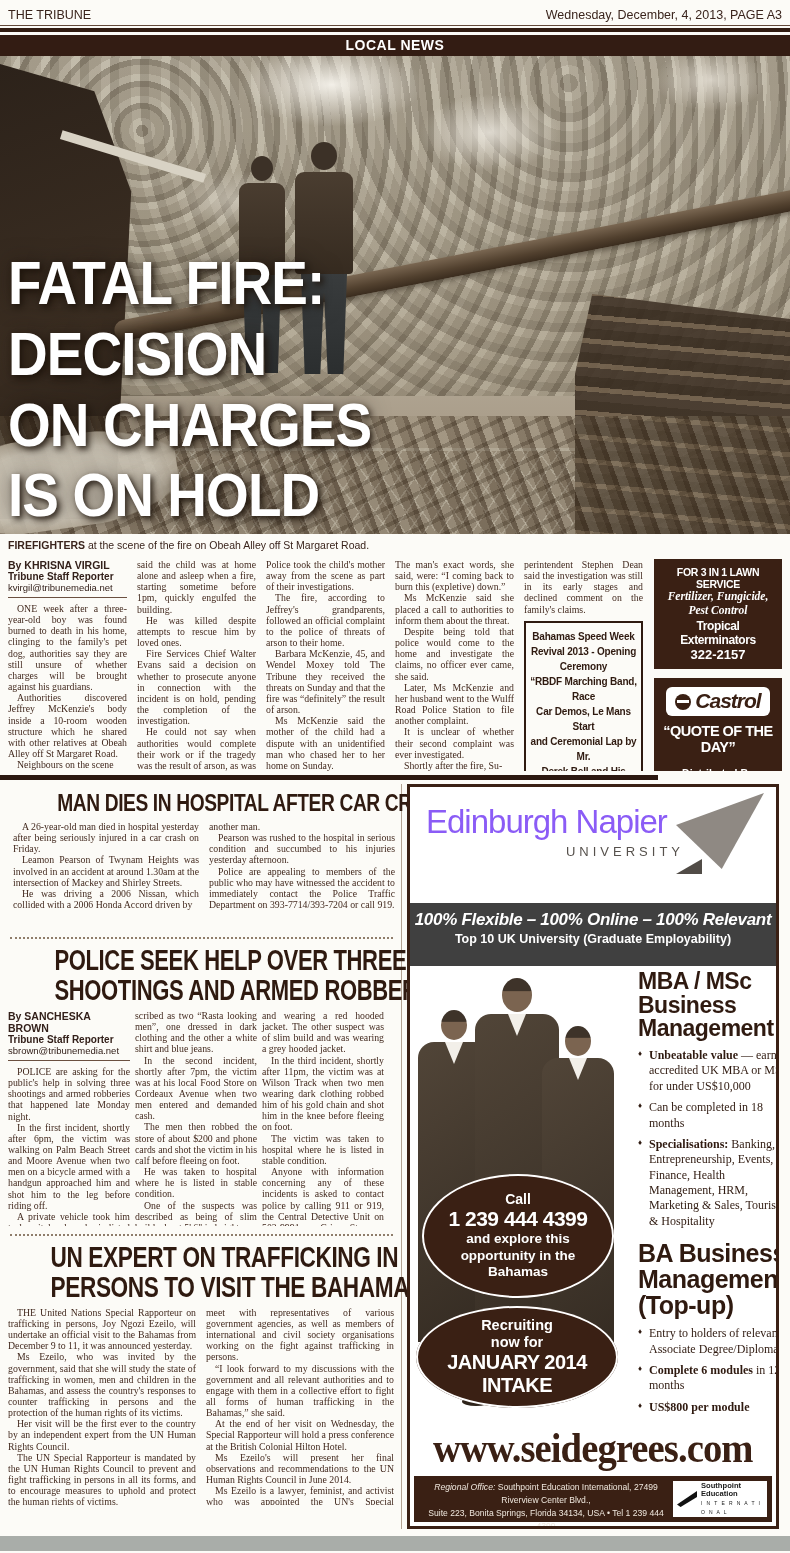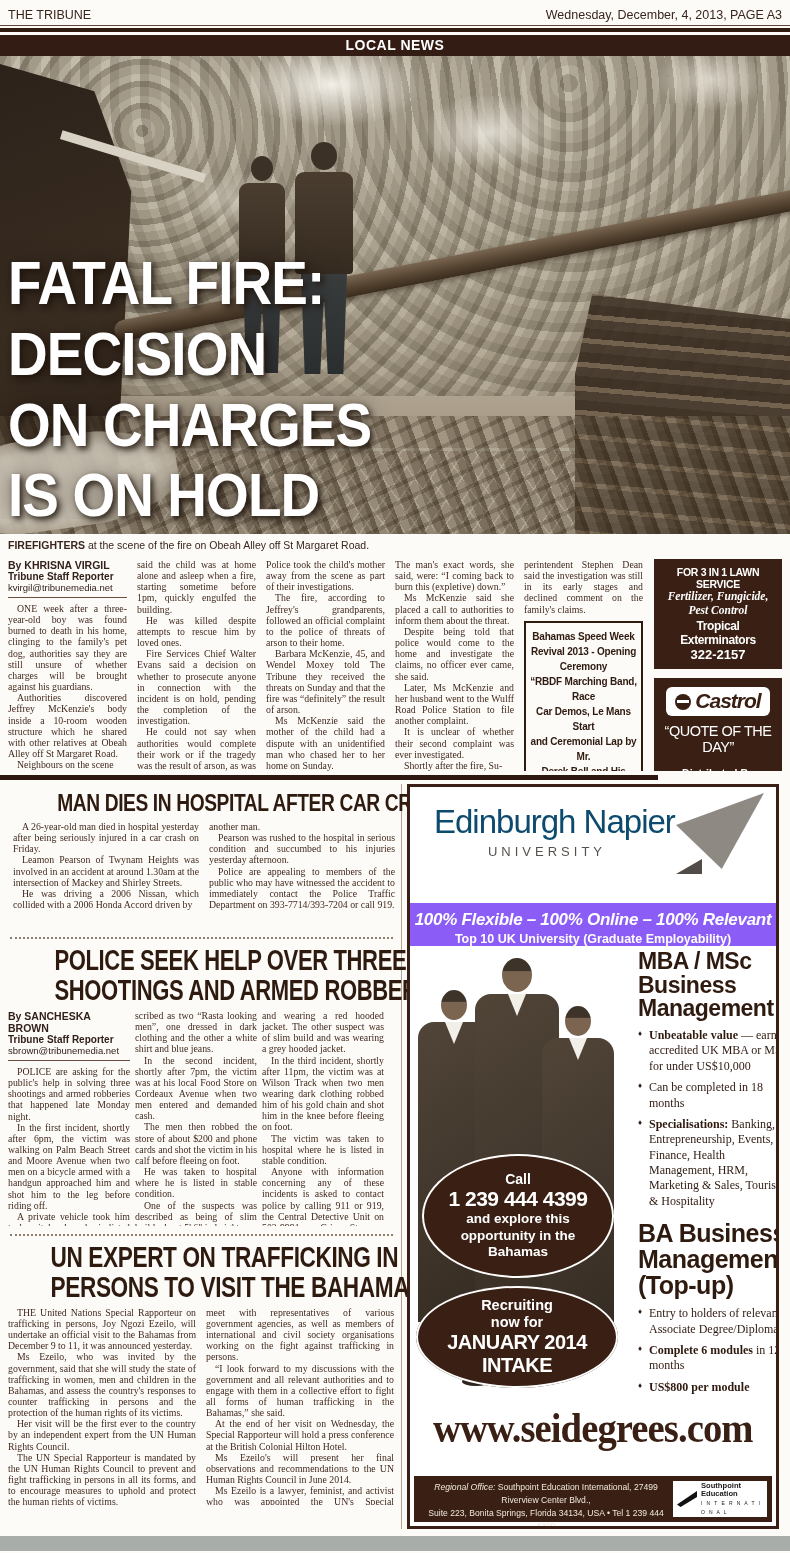--- a/index.html
+++ b/index.html
@@ -80,21 +80,21 @@
   .lawn-it{font-style:italic;font-weight:bold;font-size:11.5px;line-height:1.2;}
   .lawn-trop{font-family:"Liberation Sans",sans-serif;font-weight:bold;font-size:12px;letter-spacing:-0.4px;margin-top:1px;}
   .lawn-phone{font-family:"Liberation Sans",sans-serif;font-weight:bold;font-size:13px;}
   .castrol-box{margin-top:9px;background:#3a2014;color:#fff;text-align:center;padding:9px 4px 10px;}
   .castrol-pill{display:inline-block;background:#fff;color:#3a2014;border-radius:6px;
       padding:2px 9px 3px;font-family:"Liberation Sans",sans-serif;font-style:italic;
       font-weight:bold;font-size:21px;letter-spacing:-1px;}
   .c-circle{display:inline-block;width:16px;height:16px;border-radius:50%;background:#3a2014;
       margin-right:4px;vertical-align:-2px;position:relative;}
   .c-circle::after{content:"";position:absolute;left:2px;right:2px;top:6px;height:3px;background:#fff;}
-  .cz-quote{font-family:"Liberation Sans",sans-serif;font-weight:normal;font-size:14.5px;letter-spacing:-0.5px;margin-top:7px;}
+  .cz-quote{font-family:"Liberation Sans",sans-serif;font-weight:bold;font-size:14.5px;letter-spacing:-0.5px;margin-top:7px;}
   .cz-dist{font-family:"Liberation Sans",sans-serif;font-weight:bold;font-size:10.5px;margin-top:12px;}
   .heavy-rule{height:5px;background:#2c1810;width:658px;margin-top:4px;}
   
   .lower{display:flex;margin-top:4px;}
   .left-col{width:402px;padding:0 6px 0 8px;border-right:1px solid #b3a393;box-sizing:border-box;}
   .art-head{text-align:center;color:#2f1a10;margin:5px 0 4px;}
   .cond{display:inline-block;font-family:"Liberation Sans",sans-serif;font-weight:bold;
       white-space:nowrap;transform-origin:center;letter-spacing:-0.5px;}
   .crash-h .cond{font-size:24px;transform:scaleX(.8);}
   .two-line .cond{font-size:29px;line-height:1.05;display:block;}
@@ -104,29 +104,29 @@
   .ccol{width:186px;flex:0 0 auto;}
   .dotted{border-top:2px dotted #8f7d6b;margin:8px 2px 6px;}
   .police-cols{display:flex;gap:5px;height:216px;overflow:hidden;}
   .pcol{width:122px;flex:0 0 auto;}
   .un-cols{display:flex;gap:10px;height:198px;overflow:hidden;}
   .ucol{width:188px;flex:0 0 auto;}
   
   .ad{width:372px;margin-left:5px;border:3px solid #3a2014;background:#fff;height:745px;
       position:relative;box-sizing:border-box;overflow:hidden;}
   .ad-logo{height:116px;position:relative;padding-top:16px;box-sizing:border-box;}
-  .enu-name{font-family:"Liberation Sans",sans-serif;font-size:33px;color:#0c4a6e;
-      padding-left:24px;letter-spacing:-1px;}
+  .enu-name{font-family:"Liberation Sans",sans-serif;font-size:33px;color:#8b5cf6;
+      padding-left:16px;letter-spacing:-1px;}
   .enu-arrow{position:absolute;right:12px;top:6px;width:88px;height:76px;background:#8f8983;
       clip-path:polygon(0 42%,100% 0,52% 100%);}
   .enu-arrow2{position:absolute;right:74px;top:72px;width:26px;height:15px;background:#514c47;
       clip-path:polygon(0 100%,100% 0,100% 100%);}
   .enu-sub{font-family:"Liberation Sans",sans-serif;font-size:13px;letter-spacing:4px;
-      color:#56514c;text-align:center;padding-right:92px;margin-top:3px;}
-  .ad-band{background:#8b5cf6;color:#fff;text-align:center;padding:7px 2px 0;}
+      color:#56514c;text-align:right;padding-right:92px;margin-top:3px;}
+  .ad-band{background:#404040;color:#fff;text-align:center;padding:7px 2px 20px;}
   .band1{font-family:"Liberation Sans",sans-serif;font-weight:bold;font-style:italic;
       font-size:17px;letter-spacing:-0.3px;}
   .band2{font-family:"Liberation Sans",sans-serif;font-weight:bold;font-size:12.5px;margin-top:2px;}
   .ad-content{position:relative;height:458px;}
   .people{position:absolute;left:4px;top:4px;width:202px;height:442px;overflow:hidden;}
   .pfig{position:absolute;}
   .pfig i{display:block;}
   .pfig .head{width:26px;height:30px;border-radius:50%;margin:0 auto;
       background:linear-gradient(#3e3329 0 38%,#7b6450 40%);}
   .pfig .torso{width:72px;height:300px;border-radius:16px 16px 0 0;margin:2px auto 0;

